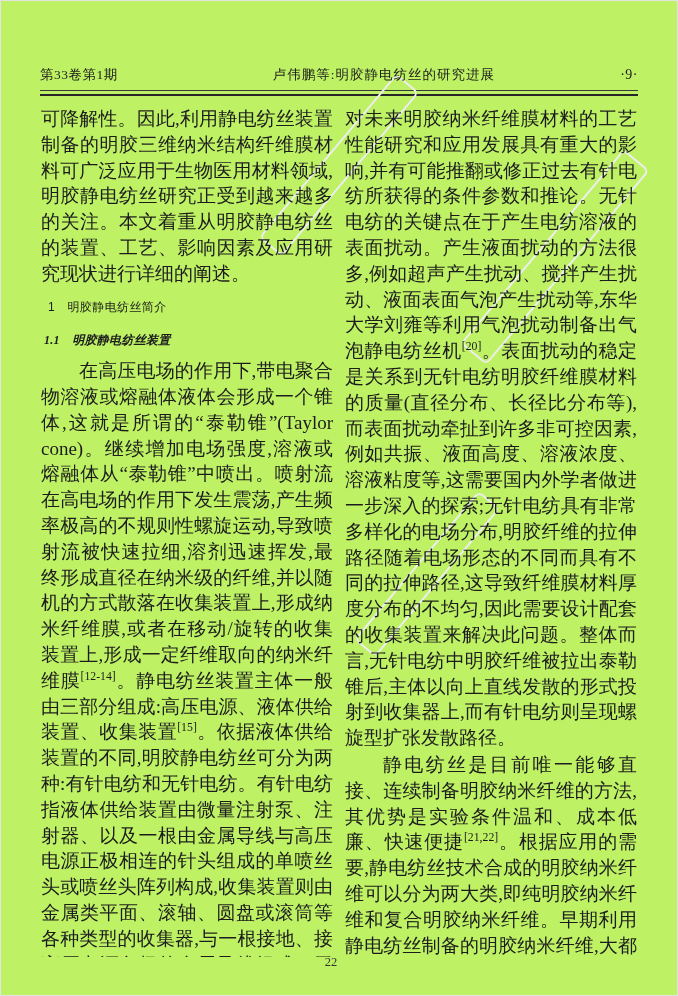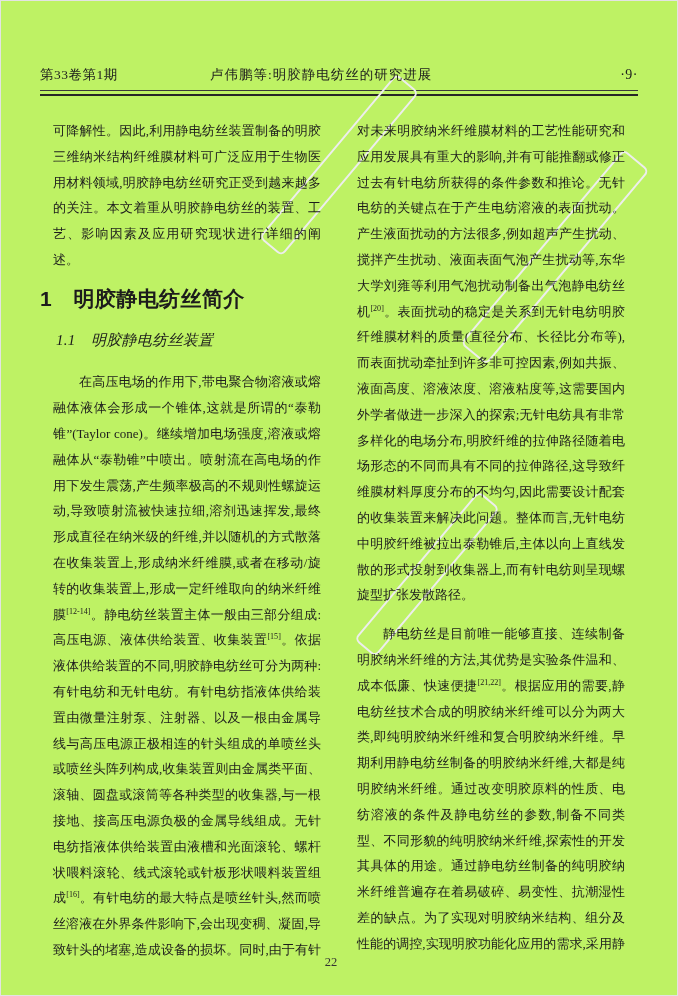--- a/index.html
+++ b/index.html
@@ -20,54 +20,54 @@
   .wm2 { left:428px; top:240px; width:250px; height:30px; border-radius:6px; }
   .wm3 { left:330px; top:560px; width:190px; height:24px; border-radius:6px; }
 
   .header {
     position: relative; z-index:1;
     margin: 66px 40px 0 40px;
     display: flex; align-items: baseline;
     font-size: 13.5px; letter-spacing: .5px;
   }
   .header .issue   { width: 170px; text-align:left; }
-  .header .rtitle  { flex: 1; letter-spacing:1px; }
+  .header .rtitle  { flex: 1; text-align:center; letter-spacing:1px; }
   .header .pmarker { width: 80px; text-align:right; font-size:14px; }
   .header-rule {
     margin: 6px 40px 0 40px;
     border-top: 1.5px solid #3a3a3a;
     border-bottom: 2.5px solid #262626;
     height: 3px;
   }
 
   .columns {
     position: relative; z-index:1;
     display: flex; gap: 10px;
     margin: 9px 40px 0 40px;
     height: 852px; overflow: hidden;
   }
   .col { width: 294px; }
 
   .para {
-    font-size: 13px; line-height: 25.8px;
+    font-size: 19px; line-height: 25.8px;
     text-align: justify; text-justify: inter-ideograph;
-    margin: 13px;
+    margin: 1px;
   }
   .para.indent { text-indent: 2em; }
   .para sup { font-size: .62em; line-height: 0; vertical-align: super; letter-spacing:0; }
 
   .h-sec {
     font-family: "Liberation Sans", "DejaVu Sans", sans-serif;
-    font-weight: bold; font-size: 21px; line-height: 25.8px;
-    margin: 0; letter-spacing: .4px;
+    font-weight: normal; font-size: 12px; line-height: 25.8px;
+    margin: 8px; letter-spacing: .4px;
   }
   .h-sub {
-    font-style: italic; font-weight: 400;
-    font-size: 15px; line-height: 25.8px;
-    margin: 16px; letter-spacing: .3px;
+    font-style: italic; font-weight: 700;
+    font-size: 12px; line-height: 25.8px;
+    margin: 4px; letter-spacing: .3px;
   }
 
   .footer {
     position: absolute; z-index:1;
     bottom: 26px; left: 0; right: 16px;
     text-align: center; font-size: 12.5px; color:#333;
   }
 </style>
 </head>
 <body>

